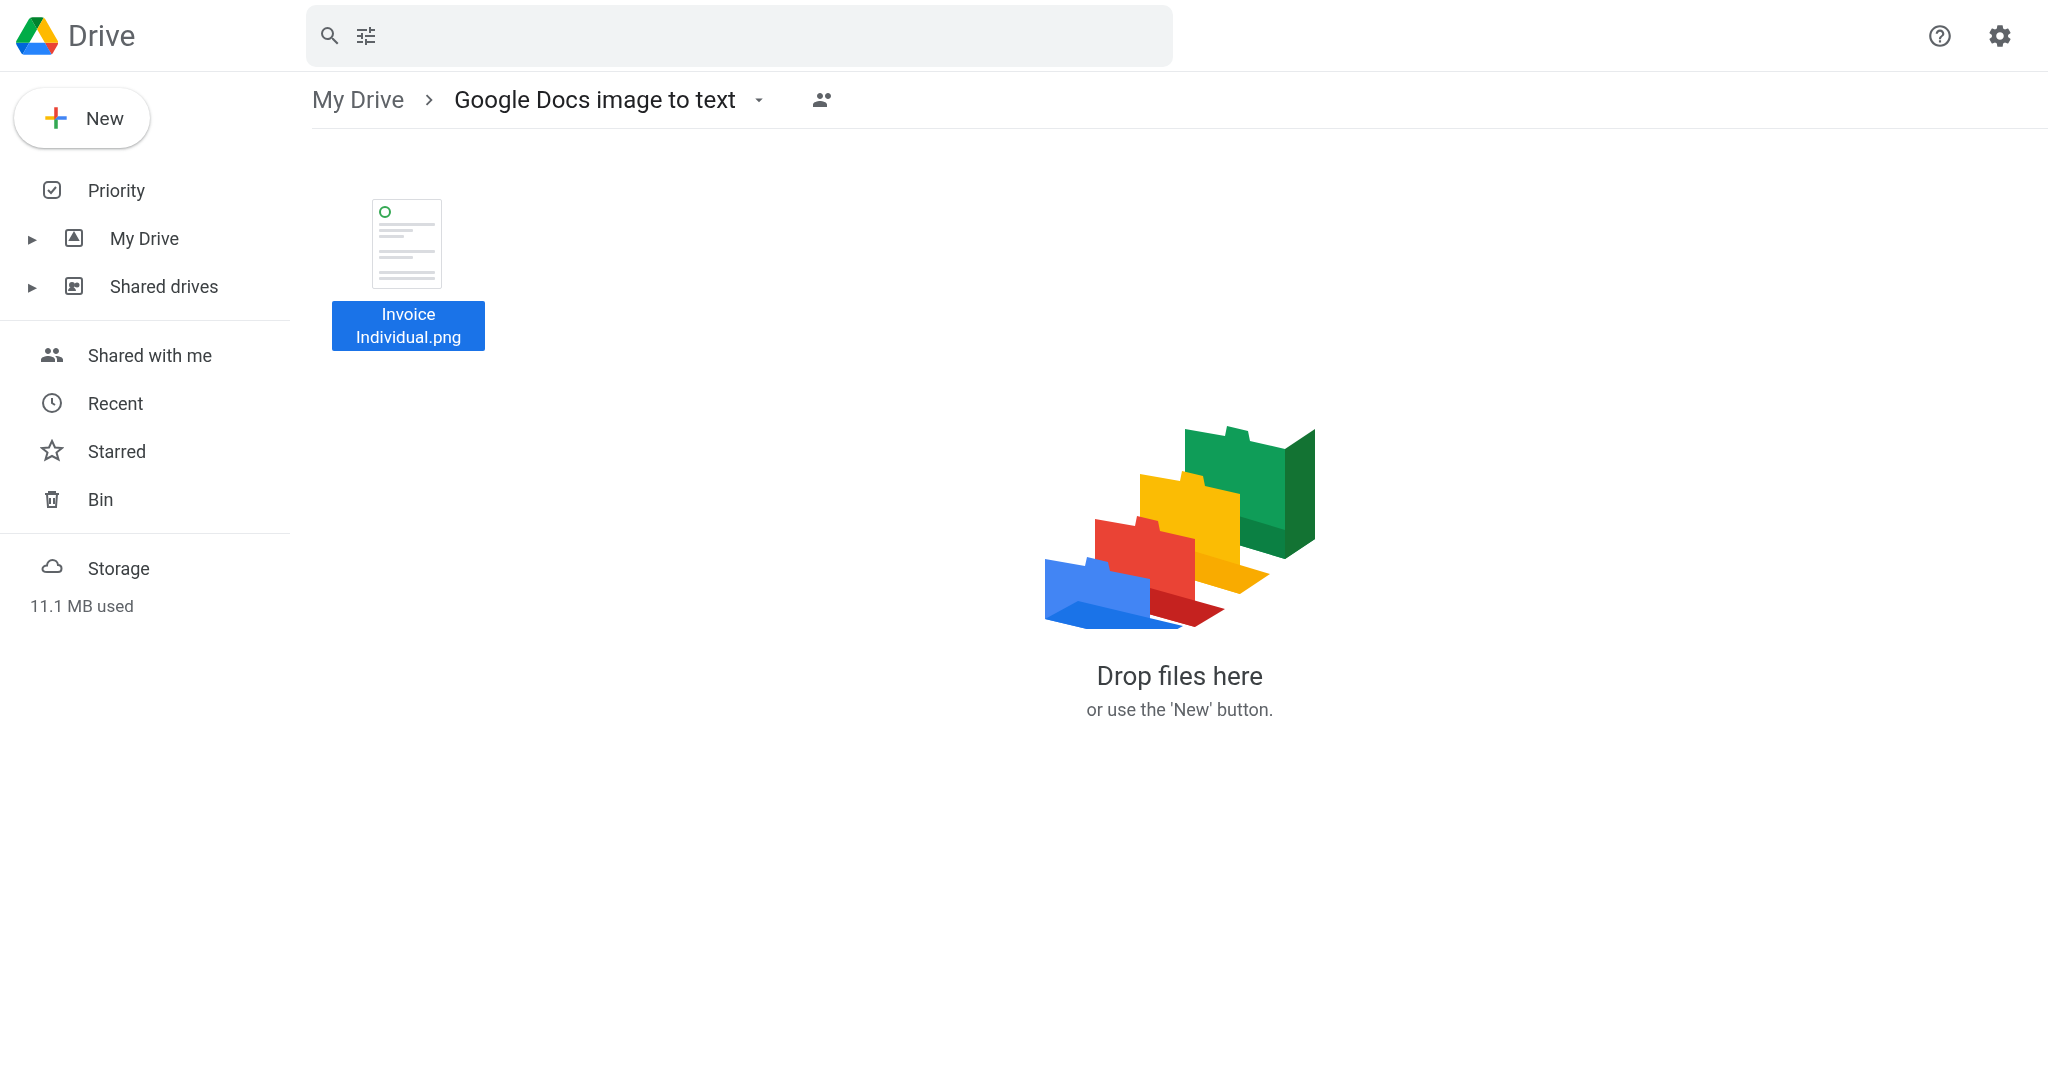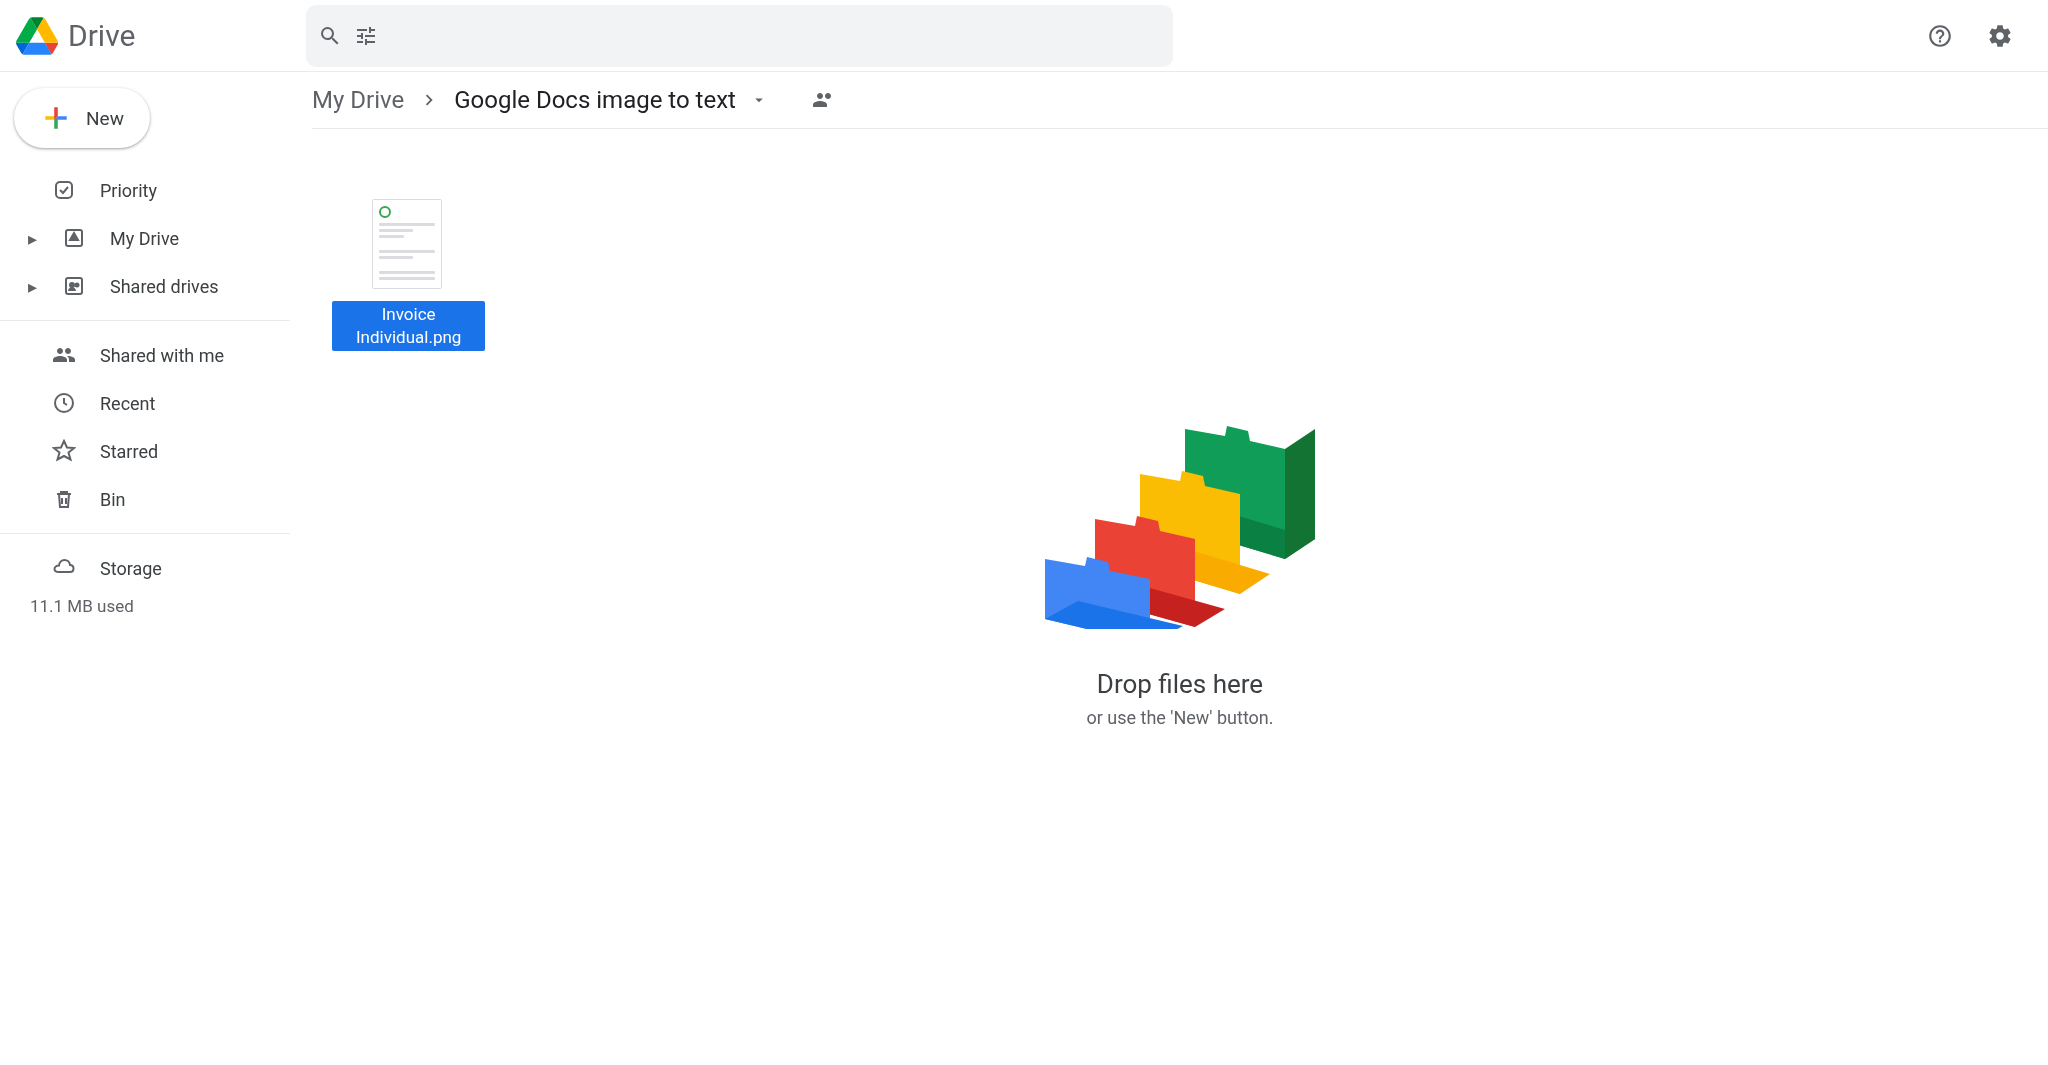--- a/index.html
+++ b/index.html
@@ -11,34 +11,34 @@
     .search-box { display:flex; align-items:center; width:100%; height:62px; background:#f1f3f4; border-radius:10px; padding:0 12px; }
     .search-box input { border:0; background:transparent; font-size:22px; flex:1; outline:none; color:#5f6368; padding-left:14px; }
     .header-right { display:flex; align-items:center; gap:12px; margin-left:auto; padding-right:8px; }
     .icon-btn { width:48px; height:48px; border:0; background:transparent; border-radius:50%; display:flex; align-items:center; justify-content:center; cursor:pointer; color:#5f6368; }
     .layout { display:flex; height:calc(100% - 72px); }
     .sidebar { width:290px; padding-top:16px; }
     .new-btn { display:flex; align-items:center; gap:14px; height:60px; padding:0 26px; margin:0 0 18px 14px; border:0; border-radius:32px; box-shadow:0 1px 2px rgba(60,64,67,.3),0 1px 3px 1px rgba(60,64,67,.15); background:#fff; cursor:pointer; font-size:19px; color:#3c4043;text-align:right; }
     .nav { list-style:none; }
     .nav li { display:flex; align-items:center; height:48px; padding:0 0 0 28px; cursor:pointer; font-size:18px; color:#3c4043; gap:24px; border-radius:0 24px 24px 0; }
     .nav li .expand { width:10px; display:inline-flex; color:#5f6368; }
-    .nav li.indent { padding-left:52px; }
+    .nav li.indent { padding-left:40px; }
     .divider { height:1px; background:#e8eaed; margin:10px 0; }
     .storage-used { padding:4px 0 0 30px; font-size:17px; color:#5f6368; }
     .main { flex:1; padding:14px 0 0 22px; }
     .breadcrumb { display:flex; align-items:center; gap:14px; font-size:24px; color:#5f6368; padding-bottom:14px; border-bottom:1px solid #e8eaed; }
     .breadcrumb .current { color:#202124; }
     .files-area { position:relative; height:calc(100% - 60px); }
     .file-card { position:absolute; top:70px; left:20px; width:150px; text-align:center; cursor:pointer; }
     .thumb { width:70px; height:90px; margin:0 auto 12px; background:#fff; border:1px solid #dadce0; border-radius:2px; padding:6px; display:flex; flex-direction:column; gap:3px; }
     .thumb .line { height:3px; background:#dadce0; border-radius:1px; }
     .thumb .sw { width:60%; } .thumb .sw2 { width:45%; } .thumb .circ{ width:12px;height:12px;border:2px solid #34a853;border-radius:50%;margin-bottom:2px;}
     .file-name { display:inline-block; background:#1a73e8; color:#fff; font-size:17px; padding:2px 24px; border-radius:2px; line-height:1.35; }
     .drop-zone { position:absolute; top:260px; left:50%; transform:translateX(-50%); text-align:center; }
-    .drop-title { font-size:26px; color:#3c4043; margin-top:40px; }
+    .drop-title { font-size:26px; color:#3c4043; margin-top:32px; }
     .drop-sub { font-size:18px; color:#5f6368; margin-top:8px; }
     svg { display:block; }
   </style>
 </head>
 <body>
 
 <div class="header">
   <div class="logo-wrap">
     <svg width="42" height="38" viewBox="0 0 87 78">
       <path d="M6.6 66.85l3.85 6.65c.8 1.4 1.95 2.5 3.3 3.3L27.5 53H0c0 1.55.4 3.1 1.2 4.5z" fill="#0066DA"></path>

